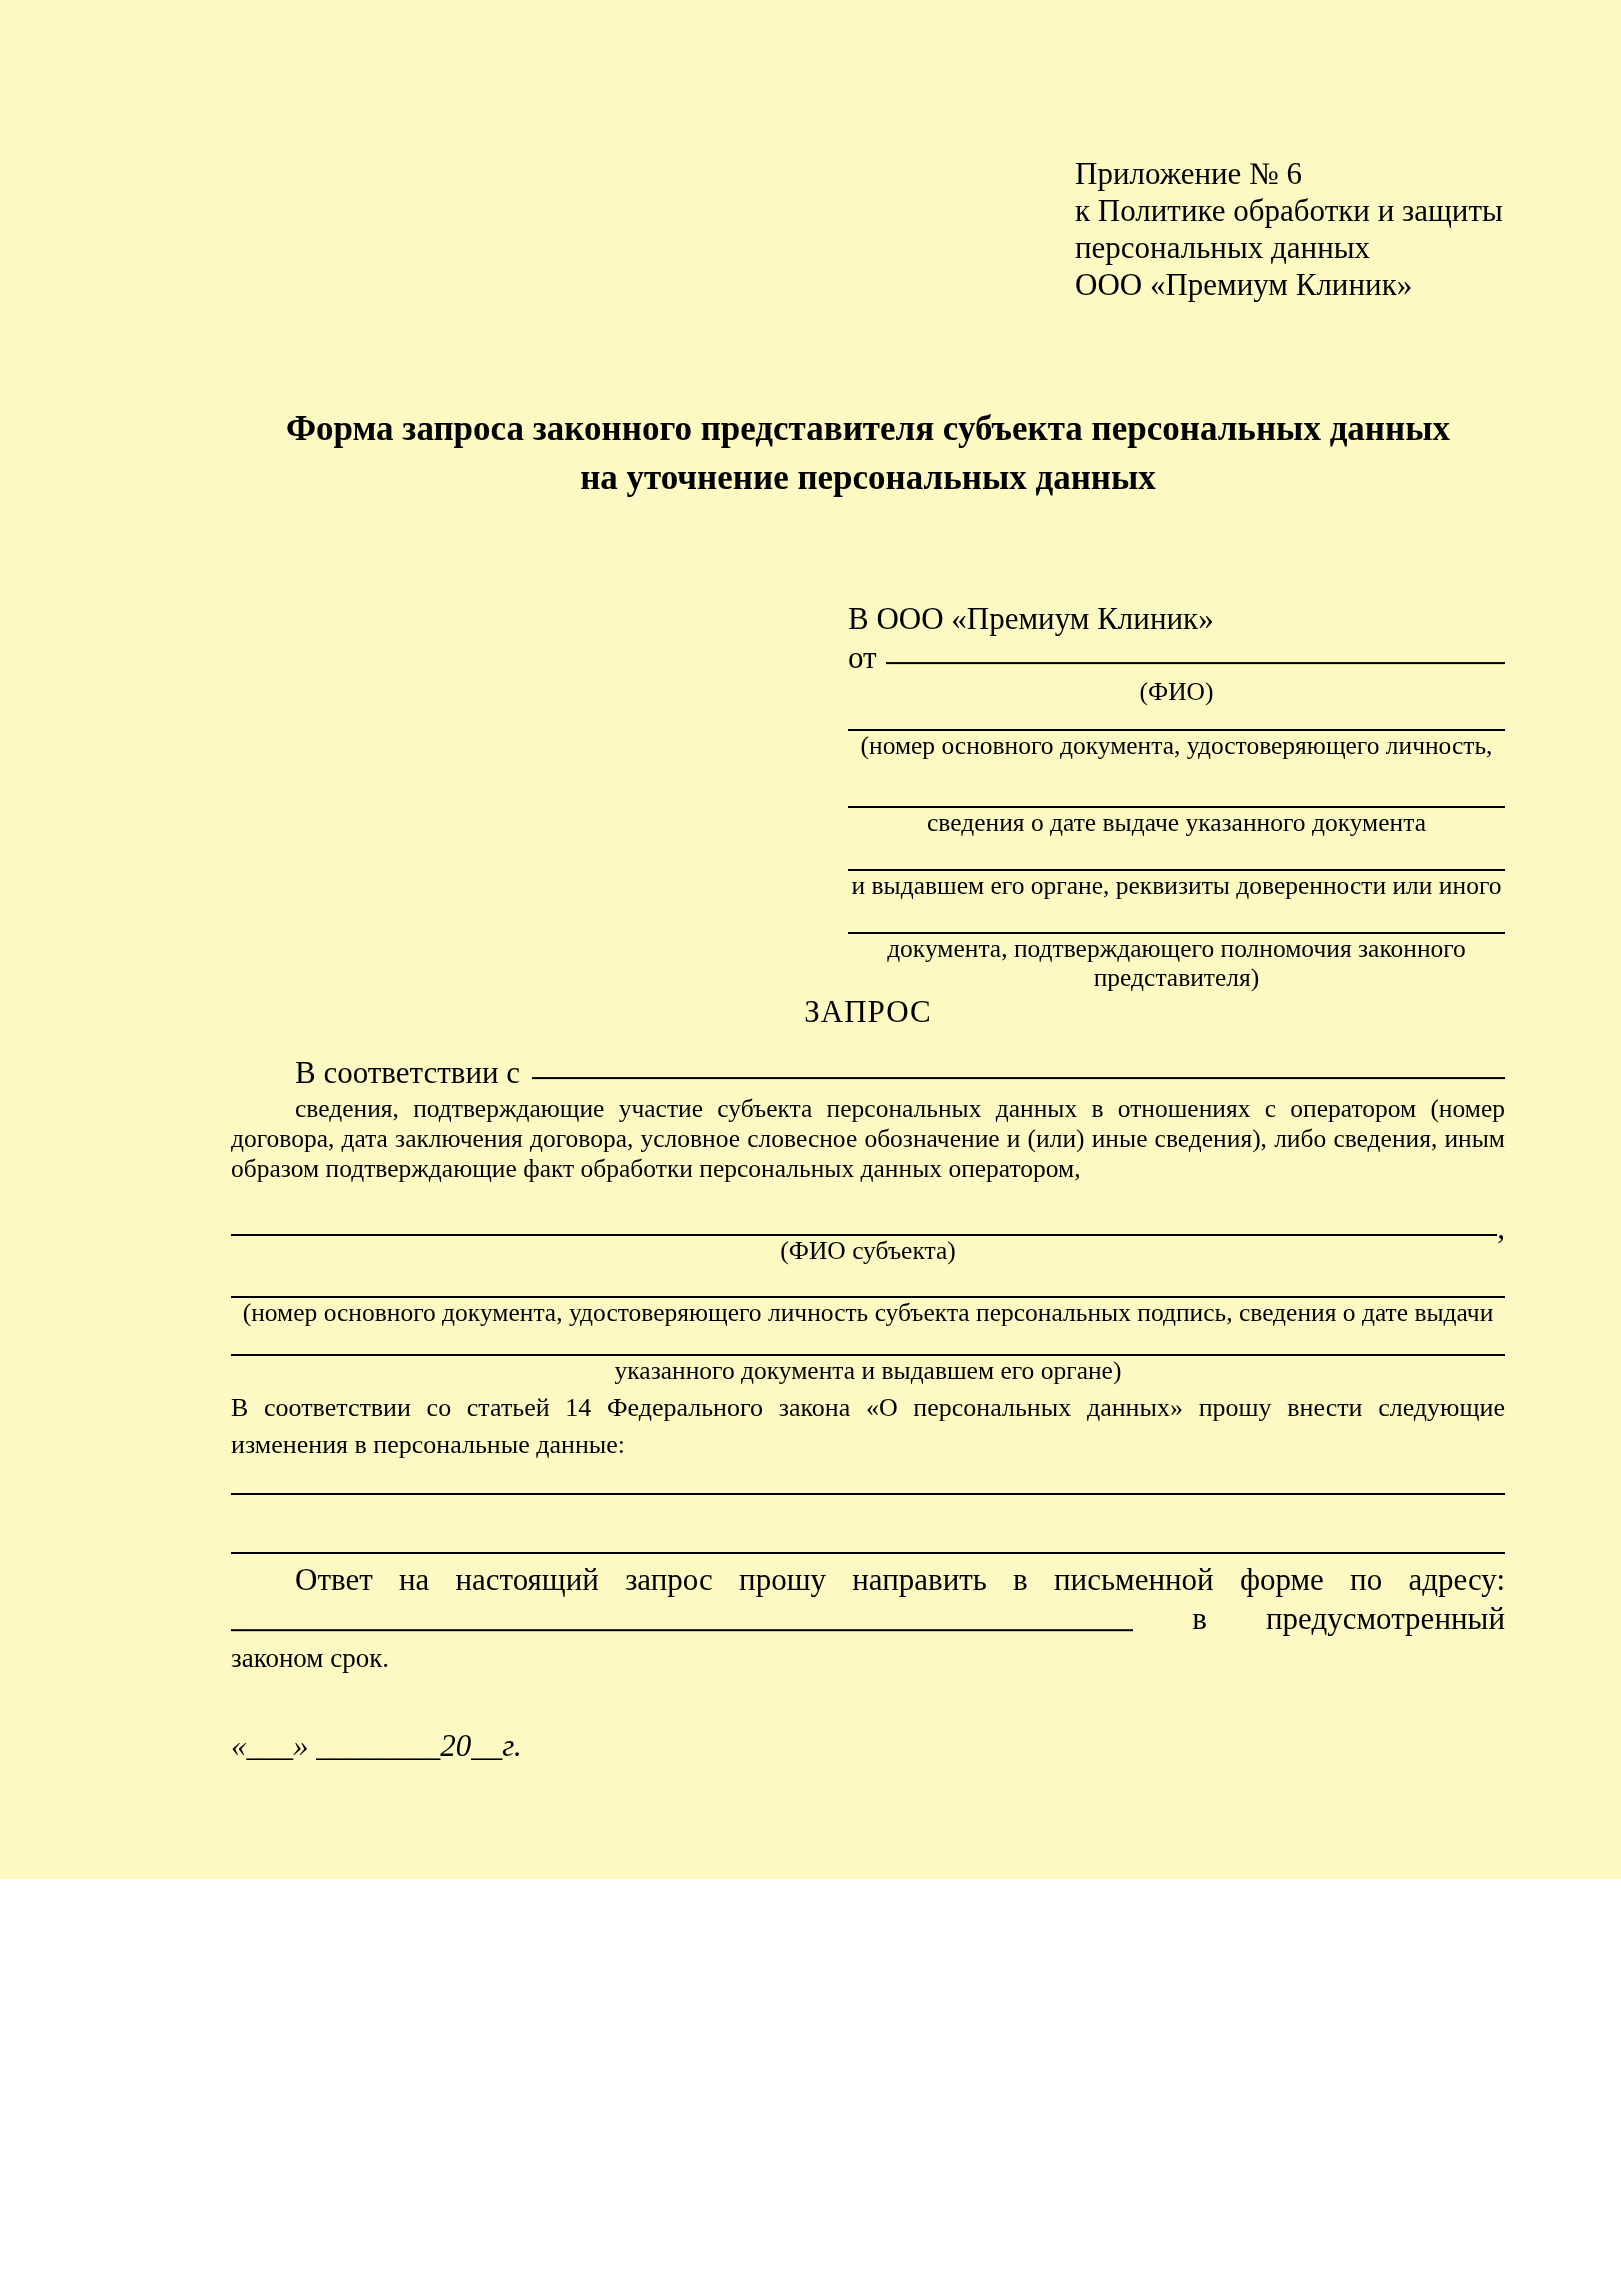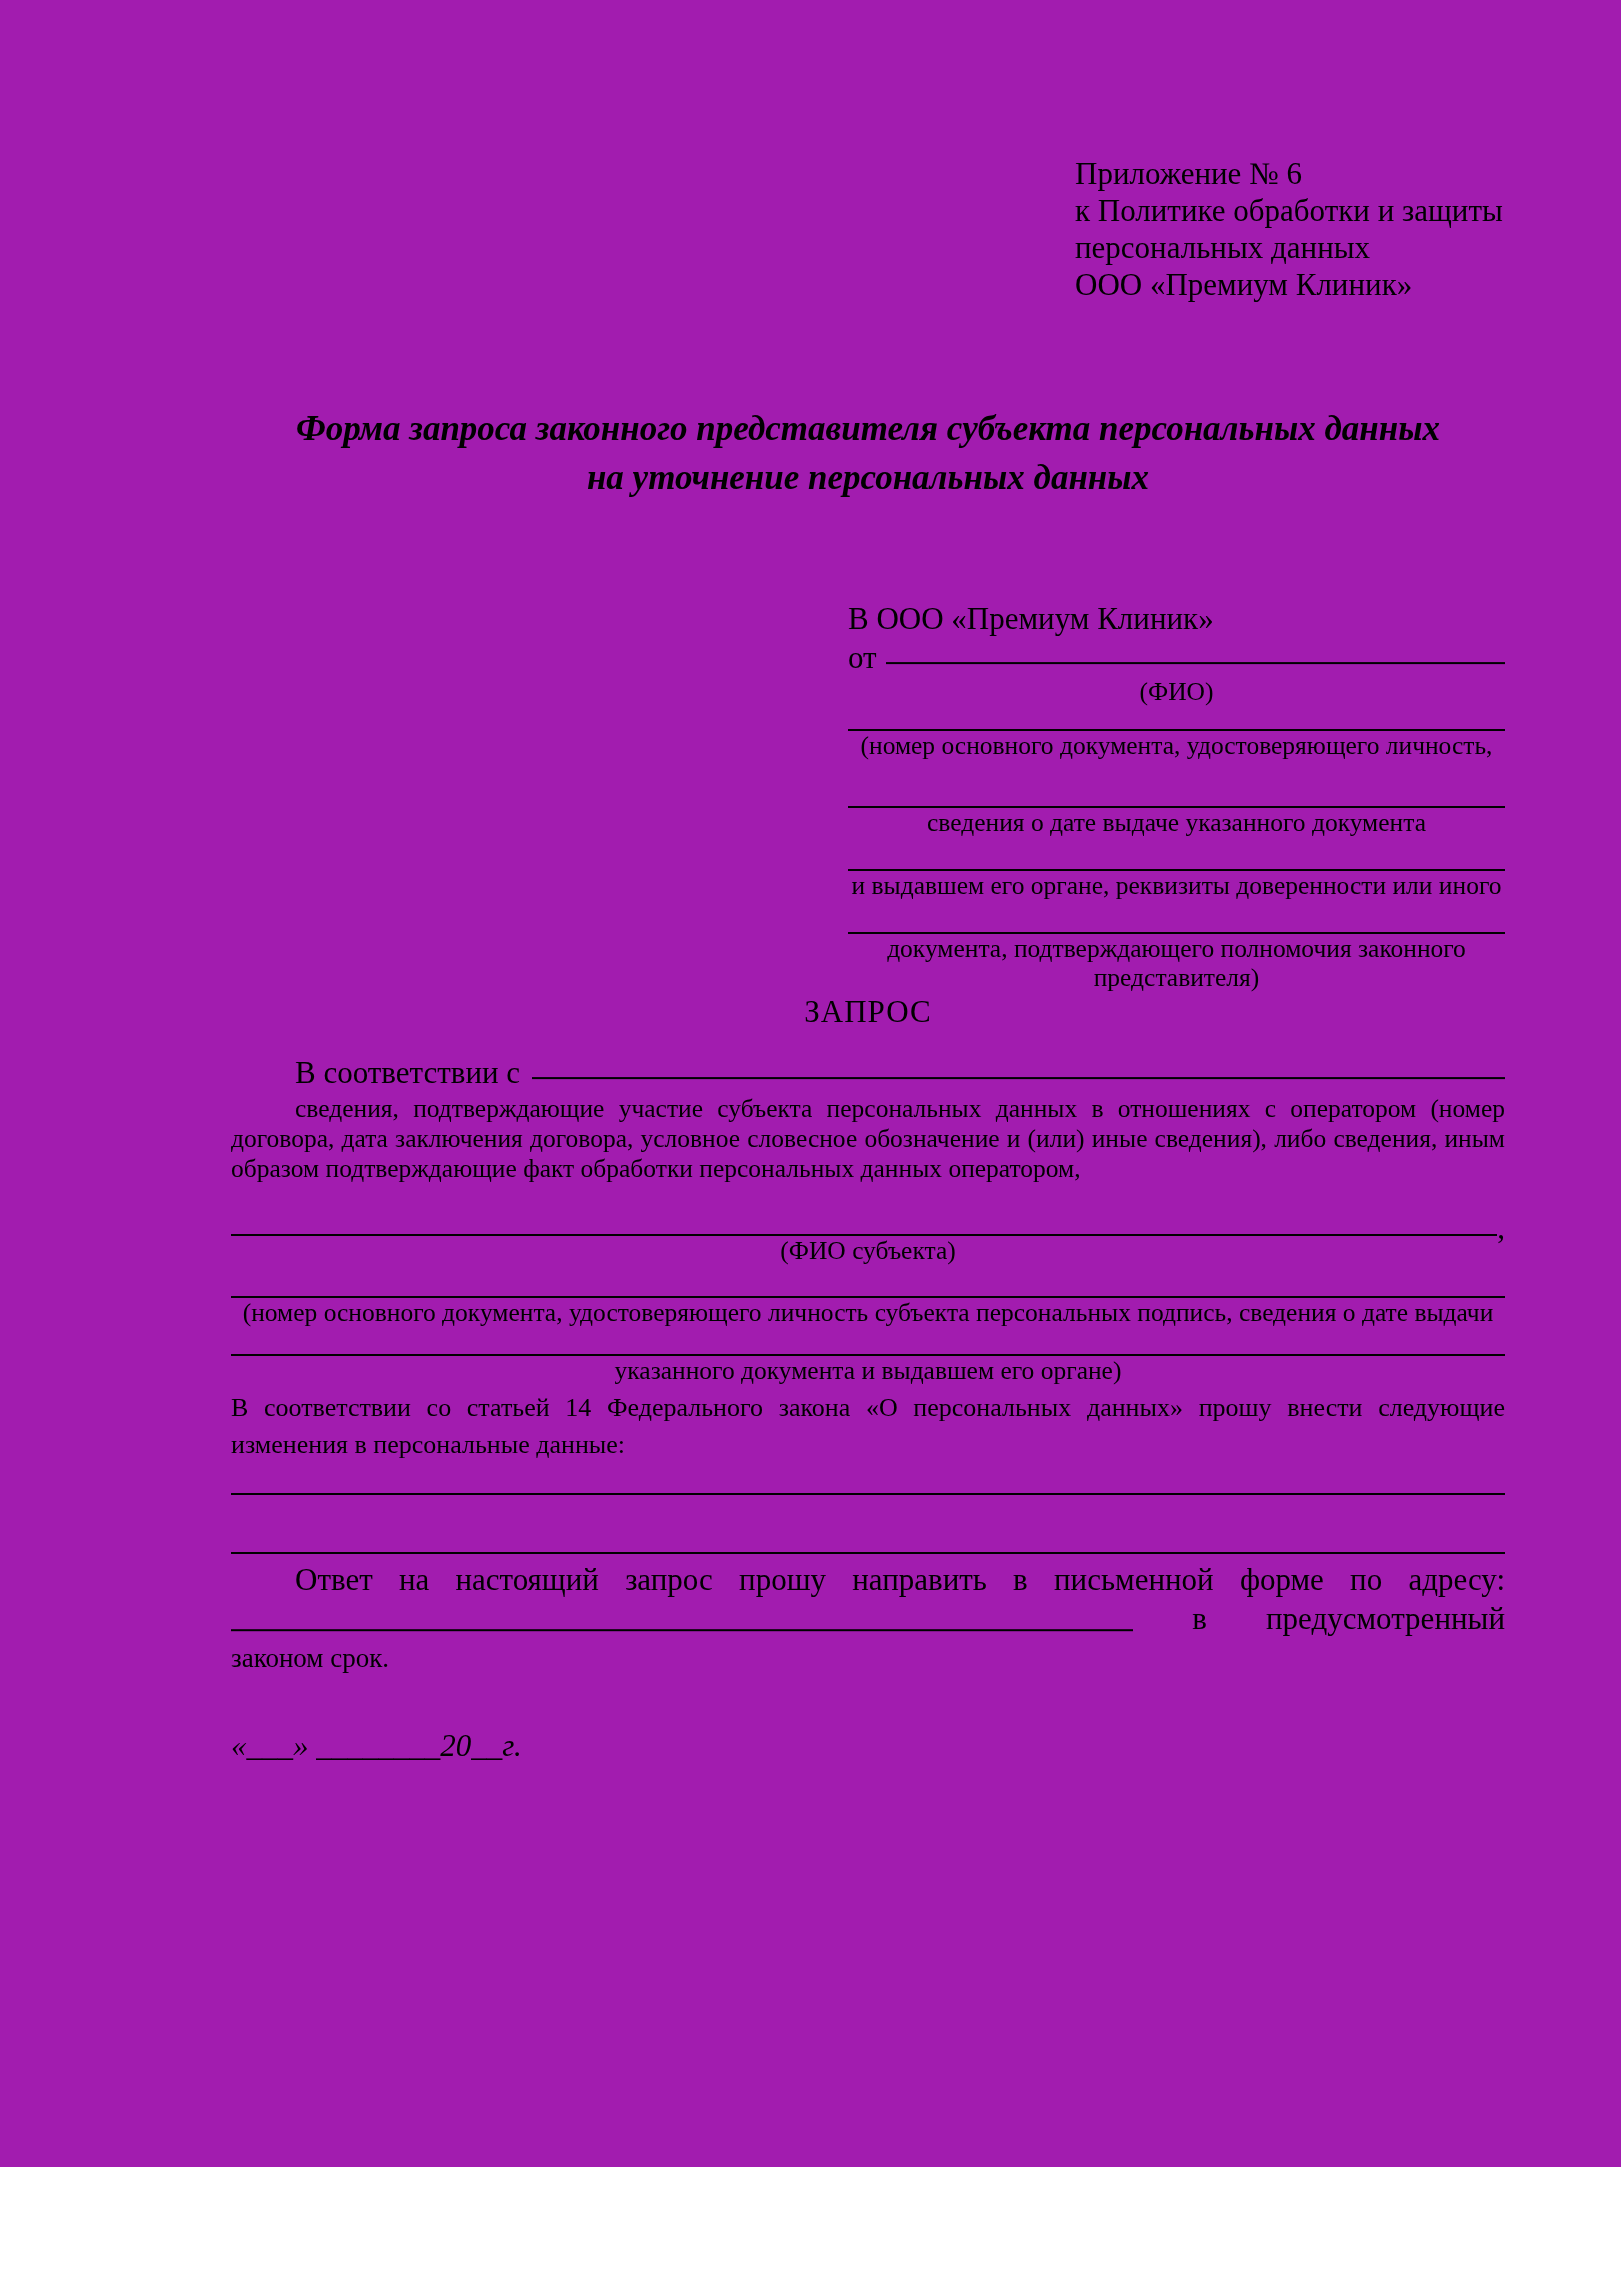--- a/index.html
+++ b/index.html
@@ -1,39 +1,38 @@
 <!DOCTYPE html>
 <html><head>
 <meta charset="utf-8">
 <style>
   html,body{margin:0;padding:0;background:#fff;}
   .page{
     position:relative;
-    width:1621px;height:2167px;
-    background:#a21caf;
+    width:1621px;height:1879px;
+    background:#fef9c3;
     font-family:"Liberation Serif","DejaVu Serif",serif;
     color:#000;
     overflow:hidden;
     box-sizing:border-box;
     padding:0 116px 0 231px; 
   }
   .appendix{
     margin-left:844px;  
     padding-top:155px;
     font-size:31px;
     line-height:37px;
     white-space:nowrap;
   }
   .doc-title{
     margin-top:101px;
     text-align:center;
     font-size:35px;
     font-weight:bold;
     line-height:49px;
-    font-style:italic;
   }
   .addressee{
     margin-left:617px; 
     margin-top:97px;
     font-size:31px;
     line-height:39px;
   }
   .from-row{display:flex;align-items:baseline;}
   .from-row .fill{flex:1;border-bottom:2.9px solid #000;margin-left:9.8px;transform:translateY(-3.9px);}
   .cap{

